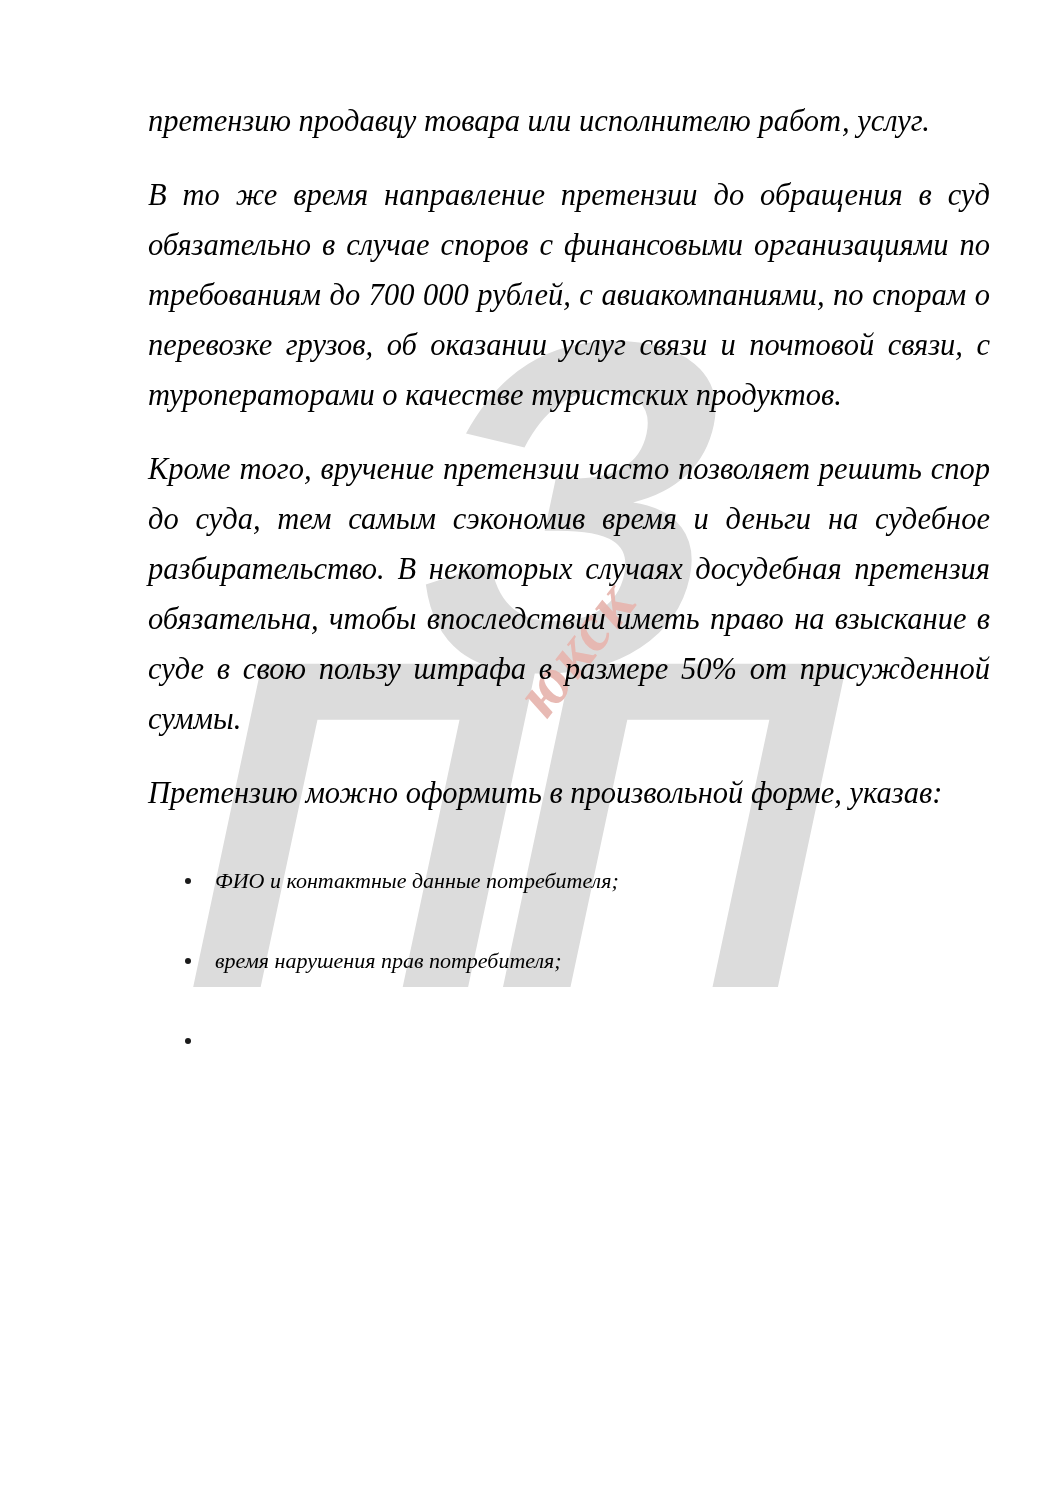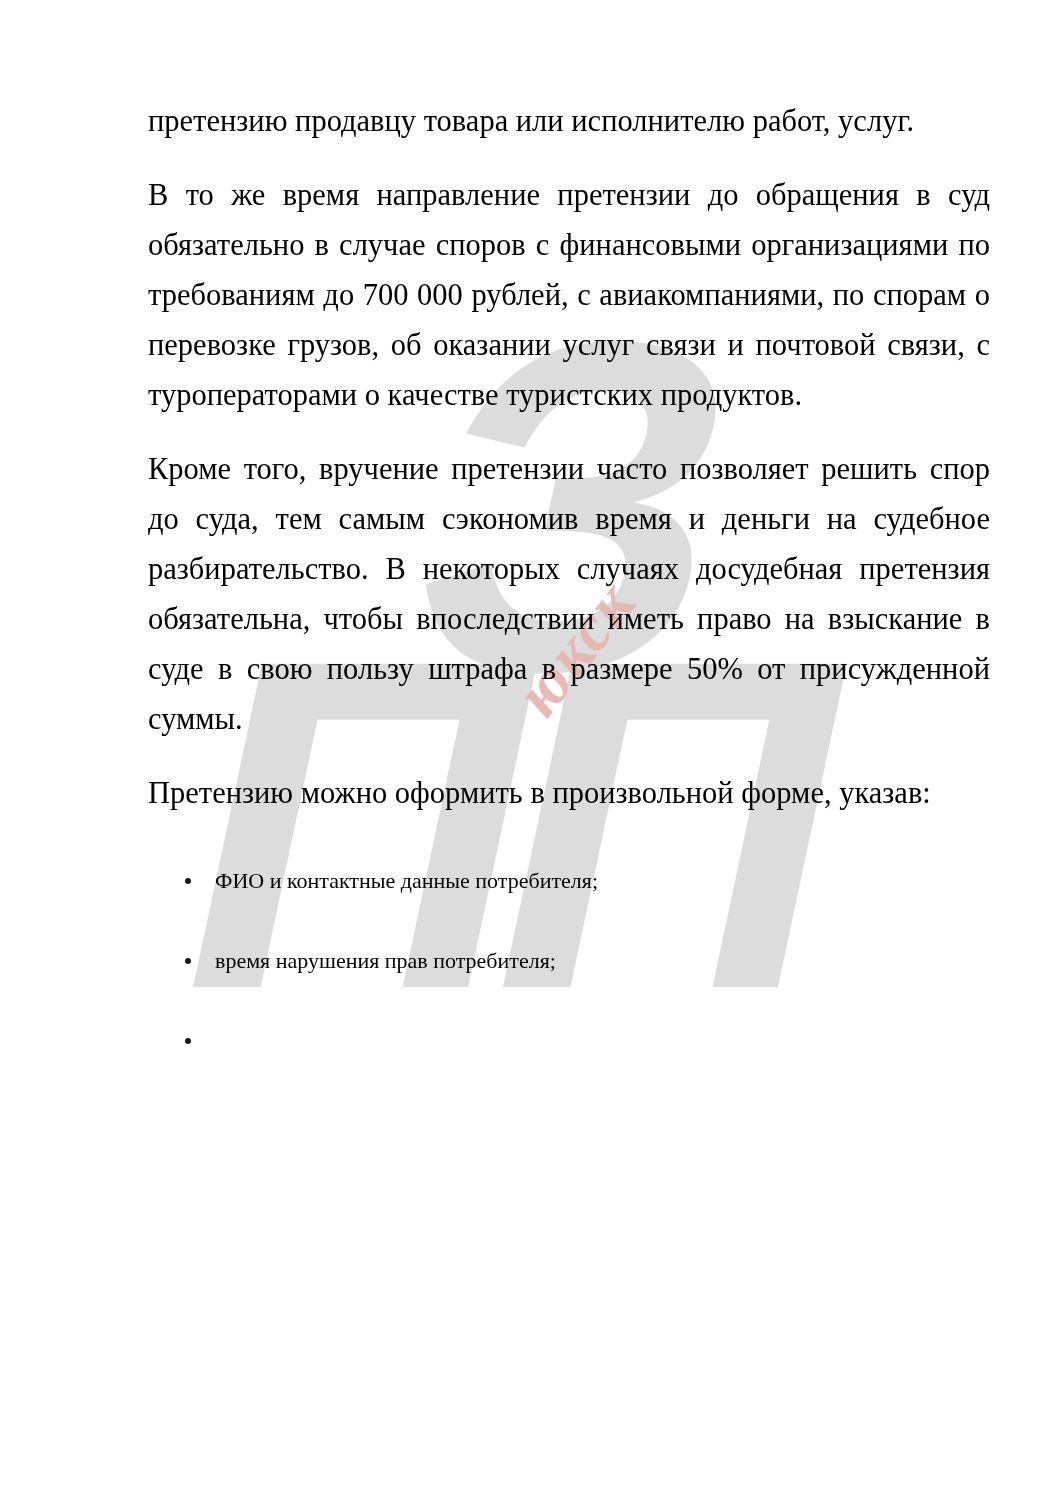--- a/index.html
+++ b/index.html
@@ -74,20 +74,21 @@
     user-select: none;
     opacity: 0.95;
   }
 
   
   .content {
     position: absolute;
     inset: 0;
     z-index: 1;
     padding: 0;
+    font-style: italic;
   }
 
   .doc-body {
     position: absolute;
     left: 148px;
     top: 96px;
     width: 842px;
   }
 
   p.para {

